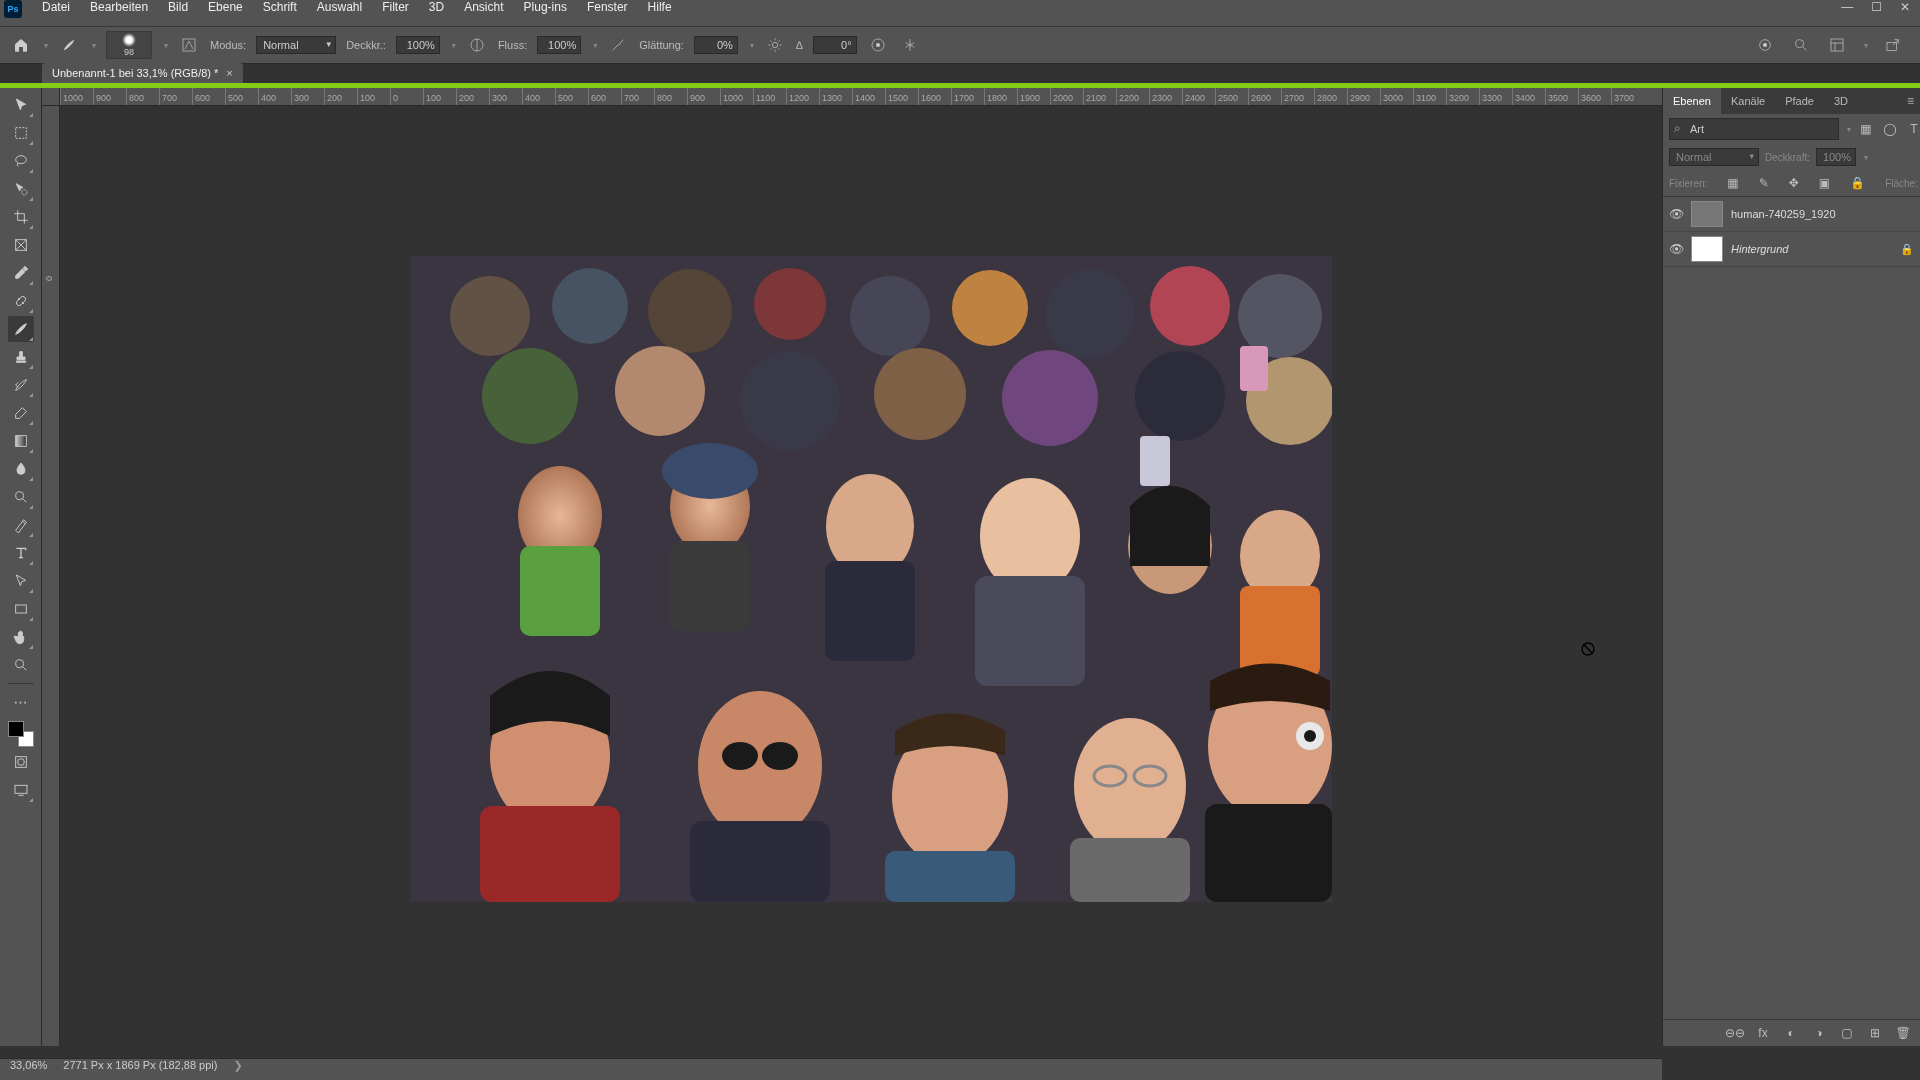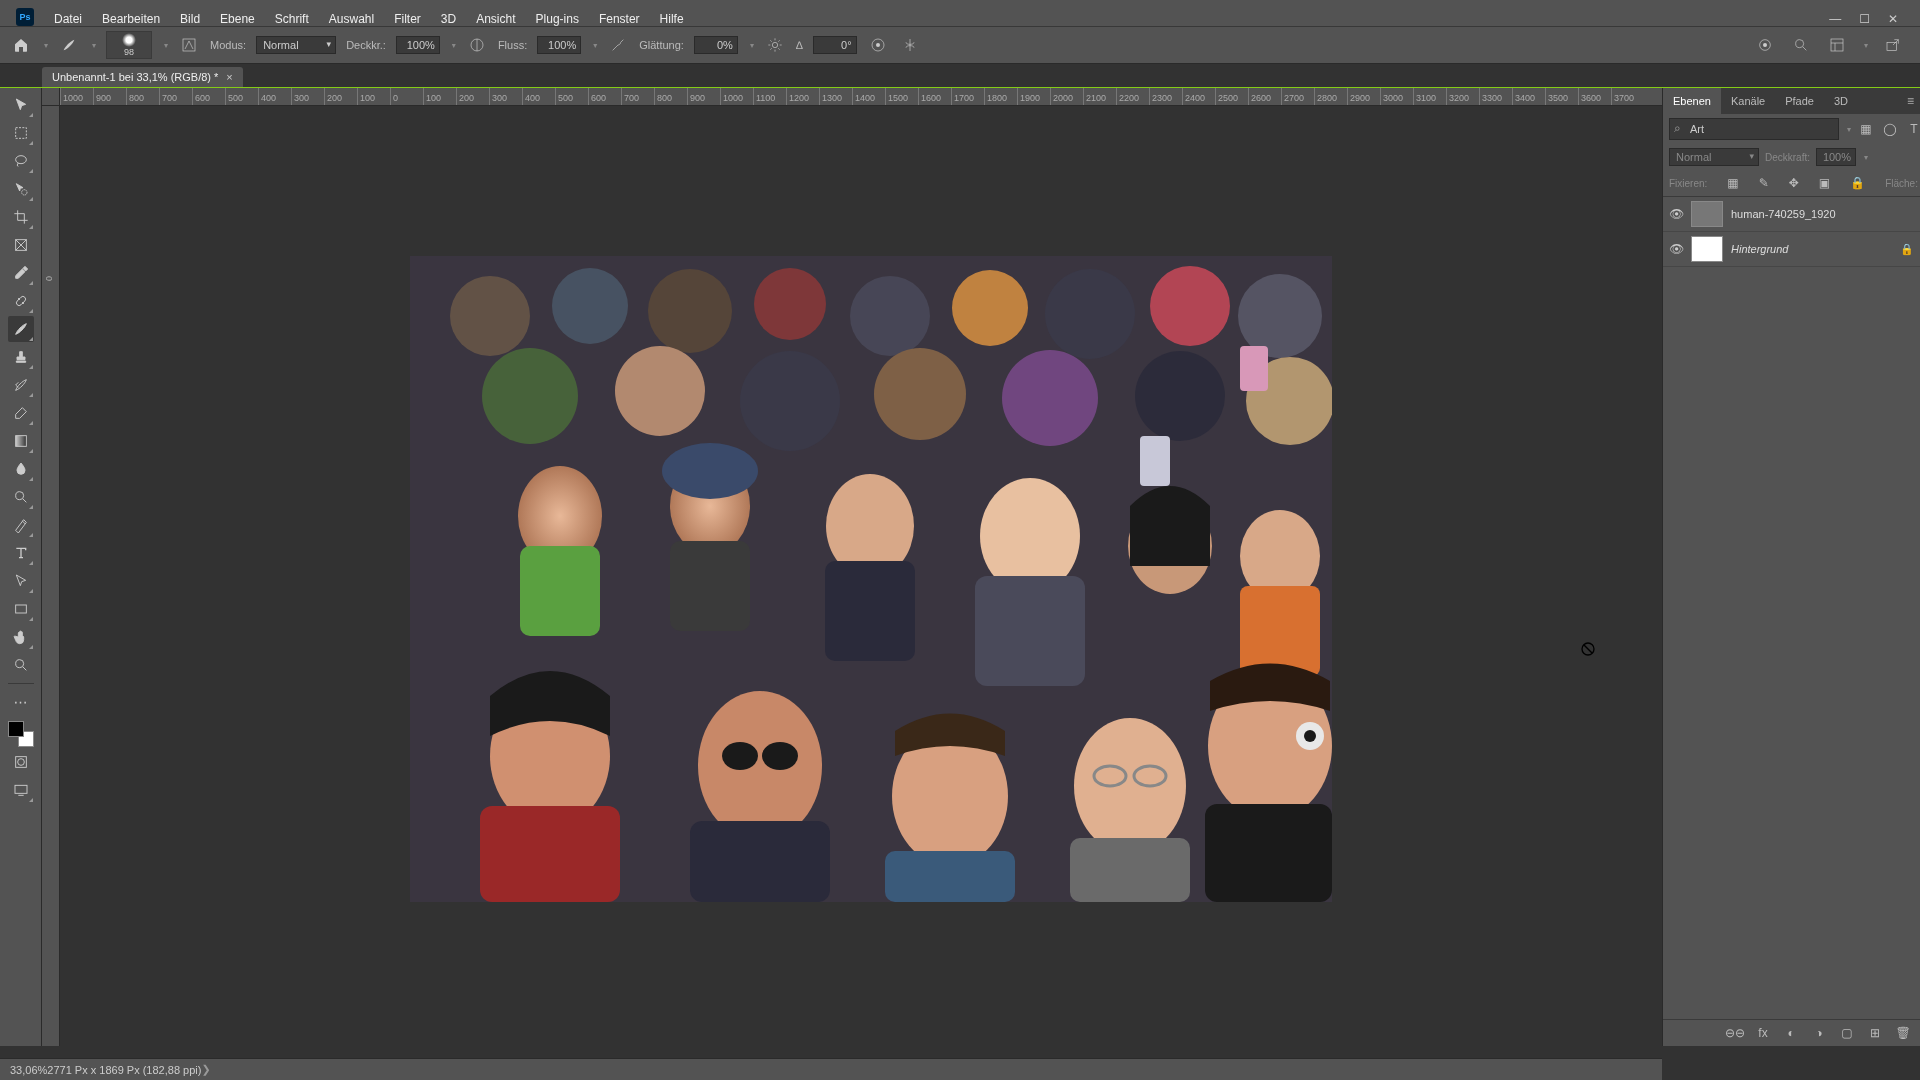--- a/index.html
+++ b/index.html
@@ -1,40 +1,40 @@
 <!DOCTYPE html>
 <html><head>
 <meta charset="utf-8">
 <style>
 * { margin: 0; padding: 0; box-sizing: border-box; font-family: "Segoe UI", Tahoma, sans-serif; user-select: none; }
 body { width: 1920px; height: 1080px; background: #323232; color: #ccc; overflow: hidden; position: relative; }
 
 
-.menu-bar { height: 26px; background: #535353; display: flex; align-items: flex-end; padding: 0 16px; font-size: 12px; }
+.menu-bar { height: 26px; background: #535353; display: flex; align-items: flex-start; padding: 0 4px; font-size: 12px; }
 .menu-bar .logo { width: 18px; height: 18px; background: #001e36; color: #31a8ff; display: flex; align-items: center; justify-content: center; font-size: 9px; font-weight: bold; border-radius: 3px; margin-right: 10px; }
 .menu-bar .menu-item { padding: 0 10px; color: #eee; cursor: default; }
 .menu-bar .window-controls { margin-left: auto; display: flex; gap: 18px; padding-right: 6px; }
 .menu-bar .window-controls span { color: #ccc; font-size: 12px; }
 
 
 .options-bar { height: 38px; background: #535353; border-top: 1px solid #383838; border-bottom: 1px solid #2a2a2a; display: flex; align-items: center; padding: 0 10px; font-size: 11px; gap: 10px; }
 .opt-icon { width: 22px; height: 22px; display: flex; align-items: center; justify-content: center; color: #ccc; }
 .opt-icon svg { width: 16px; height: 16px; }
 .brush-preview { width: 46px; height: 28px; border: 1px solid #3a3a3a; background: #444; display: flex; flex-direction: column; align-items: center; justify-content: center; }
 .brush-dot { width: 14px; height: 14px; background: radial-gradient(circle, #fff 0%, #fff 30%, transparent 70%); border-radius: 50%; }
 .brush-size { font-size: 9px; color: #ccc; }
 .dropdown { background: #3a3a3a; border: 1px solid #2a2a2a; color: #ccc; padding: 2px 18px 2px 6px; font-size: 11px; position: relative; min-width: 80px; display: inline-block; }
 .dropdown::after { content: "▾"; position: absolute; right: 4px; font-size: 9px; }
 .opt-label { color: #bbb; font-size: 11px; }
 .opt-input { background: #3a3a3a; border: 1px solid #2a2a2a; color: #ccc; padding: 2px 4px; font-size: 11px; width: 44px; text-align: right; }
 .opt-right { margin-left: auto; display: flex; gap: 14px; align-items: center; padding-right: 6px; }
 .caret { font-size: 8px; color: #888; margin-left: 2px; }
 
 
-.doc-tab-bar { height: 24px; background: #323232; display: flex; align-items: flex-end; padding-left: 42px; border-bottom: 1px solid #84cc16; }
+.doc-tab-bar { height: 24px; background: #323232; display: flex; align-items: flex-end; padding-left: 42px; border-bottom: 5px solid #84cc16; }
 .doc-tab { background: #535353; padding: 4px 10px; font-size: 11px; color: #eee; display: flex; align-items: center; gap: 8px; border-top-left-radius: 3px; border-top-right-radius: 3px; }
 .doc-tab .close { color: #ccc; font-size: 11px; }
 
 
 .main { position: absolute; top: 88px; bottom: 34px; left: 0; right: 0; display: flex; }
 .toolbox { width: 42px; background: #535353; border-right: 1px solid #2a2a2a; display: flex; flex-direction: column; align-items: center; padding-top: 4px; gap: 2px; }
 .tool { width: 26px; height: 26px; display: flex; align-items: center; justify-content: center; color: #ccc; border-radius: 2px; position: relative; }
 .tool.active { background: #3a3a3a; }
 .tool svg { width: 16px; height: 16px; stroke: #ccc; fill: none; stroke-width: 1.4; }
 .tool .tri { position: absolute; bottom: 1px; right: 1px; width: 0; height: 0; border-left: 4px solid transparent; border-bottom: 4px solid #999; }
@@ -74,21 +74,21 @@
 .layer .eye { width: 14px; color: #ccc; font-size: 12px; }
 .layer .thumb { width: 32px; height: 26px; border: 1px solid #888; background: #777; }
 .layer .thumb.white { background: #fff; }
 .layer-name { color: #ddd; }
 .layer-name.italic { font-style: italic; }
 .layer .lock { margin-left: auto; color: #aaa; font-size: 11px; }
 .panels-spacer { flex: 1; }
 .panel-footer { display: flex; justify-content: flex-end; gap: 10px; padding: 4px 8px; border-top: 1px solid #3a3a3a; font-size: 11px; color: #aaa; }
 
 
-.status-bar { position: absolute; bottom: 0; left: 0; right: 258px; height: 22px; background: #535353; border-top: 1px solid #2a2a2a; display: flex; align-items: center; font-size: 11px; color: #ccc; padding: 0 10px; }
+.status-bar { position: absolute; bottom: 0; left: 0; right: 258px; height: 22px; background: #535353; border-top: 1px solid #2a2a2a; display: flex; align-items: flex-start; font-size: 11px; color: #ccc; padding: 0 10px; gap: 16px; }
 .status-bar .arrow { color: #999; }
 
 .thumb-crowd { background: linear-gradient(135deg,#5a4a3a,#3a3a4a,#6a5a4a); }
 </style>
 </head>
 <body>
 
 <div class="menu-bar">
   <div class="logo">Ps</div>
   <div class="menu-item">Datei</div>

